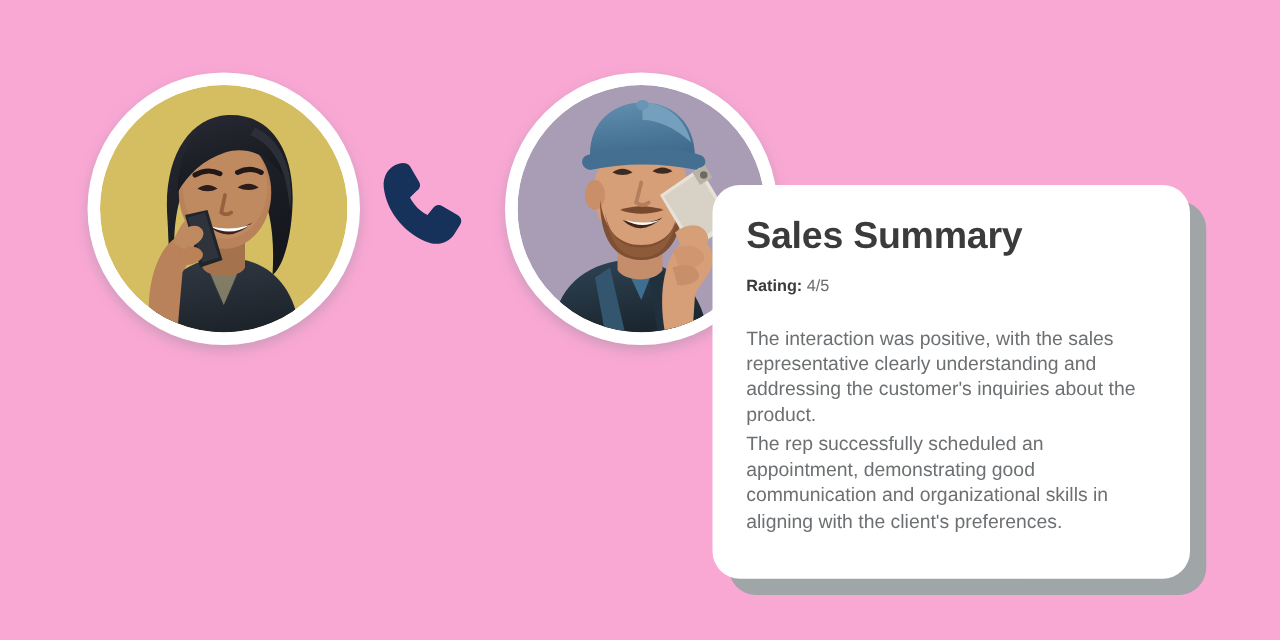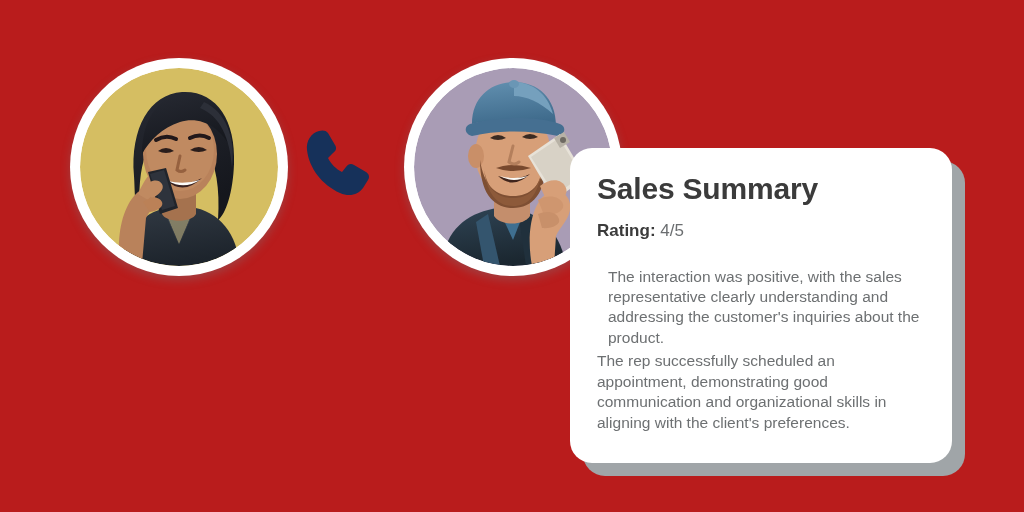--- a/index.html
+++ b/index.html
@@ -10,21 +10,21 @@
     width: 1024px;
     height: 512px;
     overflow: hidden;
     background: #cbd1d3;
     font-family: "Liberation Sans", sans-serif;
   }
   .scene {
     position: relative;
     width: 1024px;
     height: 512px;
-    background: #b91c1c;
+    background: #f9a8d4;
   }
 
   
   .avatar {
     position: absolute;
     width: 218px;
     height: 218px;
     border-radius: 50%;
     background: #ffffff;
     box-shadow: 0 4px 10px rgba(120,130,135,0.35);
@@ -80,37 +80,37 @@
   .card-title {
     margin: 0;
     font-size: 30px;
     font-weight: bold;
     line-height: 1.15;
     color: #3b3b3b;
     letter-spacing: -0.2px;
   }
   .rating-row {
     margin-top: 14px;
-    font-size: 17px;
+    font-size: 13px;
     color: #6b6e70;
   }
   .rating-label {
     font-weight: bold;
     color: #3b3b3b;
   }
   .rating-value {
     color: #6b6e70;
   }
   .card-para {
     margin: 0;
     font-size: 15.5px;
     line-height: 1.32;
     color: #6d7072;
   }
-  #summary-para-1 { margin-top: 26px; margin-left: 11px; }
+  #summary-para-1 { margin-top: 26px; }
   #summary-para-2 { margin-top: 3px; }
 </style>
 </head>
 <body>
 
 <div class="scene">
 
   <div class="avatar" id="avatar-left">
     <div class="avatar-inner">
       <svg class="photo" viewBox="0 0 198 198" xmlns="http://www.w3.org/2000/svg">

